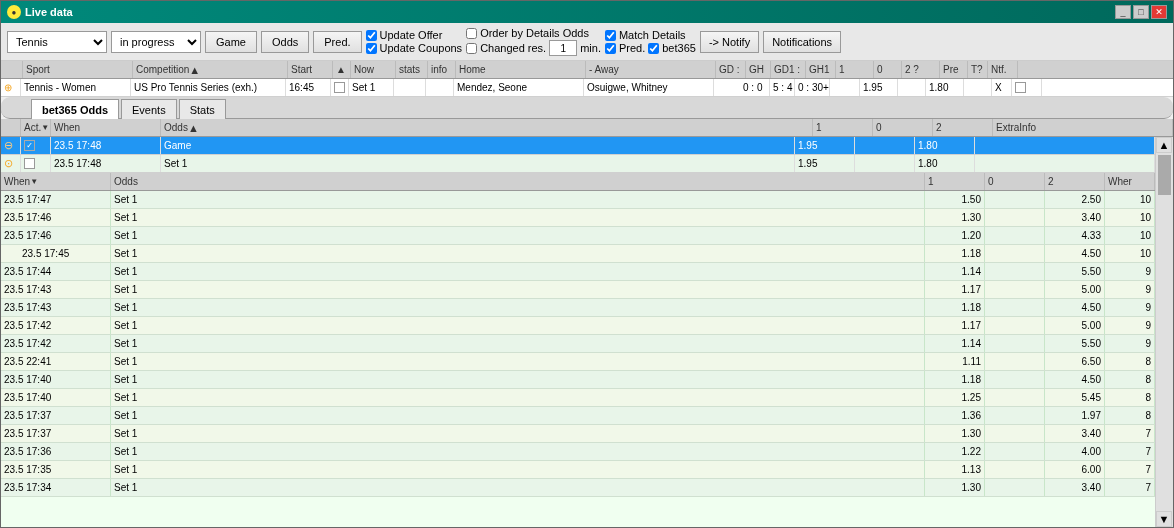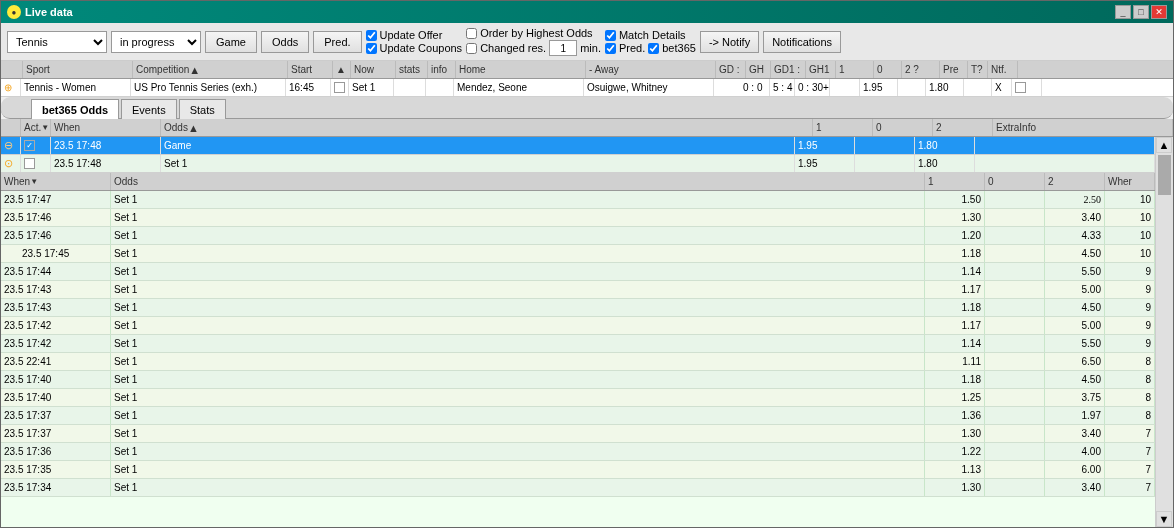--- a/index.html
+++ b/index.html
@@ -88,21 +88,21 @@
       </div>
       <div class="check-row">
         <input type="checkbox" checked="" style="">
         <span>Update Coupons</span>
       </div>
     </div>
 
     <div class="checkbox-group">
       <div class="check-row">
         <input type="checkbox" style="">
-        <span>Order by Highest Odds</span>
+        <span>Order by Details Odds</span>
       </div>
       <div class="check-row">
         <input type="checkbox" style="">
         <span>Changed res.</span>
         <input type="text" class="min-input" value="1" style="">
         <span>min.</span>
       </div>
     </div>
 
     <div class="checkbox-group">
@@ -234,21 +234,21 @@
         <div class="sh-cell" style="width:60px;">2</div>
         <div class="sh-cell" style="width:50px;">Wher</div>
       </div>
 
       <div class="history-table" id="history-table">
       <div class="h-row">
     <div class="hc" style="width:110px;">23.5 17:47</div>
     <div class="hc" style="width:150px; flex:1;">Set 1</div>
     <div class="hc" style="width:60px; text-align:right; justify-content:flex-end;">1.50</div>
     <div class="hc" style="width:60px;"></div>
-    <div class="hc" style="width:60px; text-align:left; justify-content:flex-end;font-family:Liberation Serif, serif;">2.50</div>
+    <div class="hc" style="width:60px; text-align:left; justify-content:flex-end;">2.50</div>
     <div class="hc" style="width:50px; text-align:right; justify-content:flex-end;">10</div>
   </div>
           <div class="h-row">
     <div class="hc" style="width:110px;">23.5 17:46</div>
     <div class="hc" style="width:150px; flex:1;">Set 1</div>
     <div class="hc" style="width:60px; text-align:right; justify-content:flex-end;">1.30</div>
     <div class="hc" style="width:60px;"></div>
     <div class="hc" style="width:60px; text-align:right; justify-content:flex-end;">3.40</div>
     <div class="hc" style="width:50px; text-align:right; justify-content:flex-end;">10</div>
   </div>
@@ -322,21 +322,21 @@
     <div class="hc" style="width:60px; text-align:right; justify-content:flex-end;">1.18</div>
     <div class="hc" style="width:60px;"></div>
     <div class="hc" style="width:60px; text-align:right; justify-content:flex-end;">4.50</div>
     <div class="hc" style="width:50px; text-align:right; justify-content:flex-end;">8</div>
   </div>
           <div class="h-row">
     <div class="hc" style="width:110px;">23.5 17:40</div>
     <div class="hc" style="width:150px; flex:1;">Set 1</div>
     <div class="hc" style="width:60px; text-align:right; justify-content:flex-end;">1.25</div>
     <div class="hc" style="width:60px;"></div>
-    <div class="hc" style="width:60px; text-align:right; justify-content:flex-end;">3.75</div>
+    <div class="hc" style="width:60px; text-align:right; justify-content:flex-end;">5.45</div>
     <div class="hc" style="width:50px; text-align:right; justify-content:flex-end;">8</div>
   </div>
           <div class="h-row">
     <div class="hc" style="width:110px;">23.5 17:37</div>
     <div class="hc" style="width:150px; flex:1;">Set 1</div>
     <div class="hc" style="width:60px; text-align:right; justify-content:flex-end;">1.36</div>
     <div class="hc" style="width:60px;"></div>
     <div class="hc" style="width:60px; text-align:right; justify-content:flex-end;">1.97</div>
     <div class="hc" style="width:50px; text-align:right; justify-content:flex-end;">8</div>
   </div>

